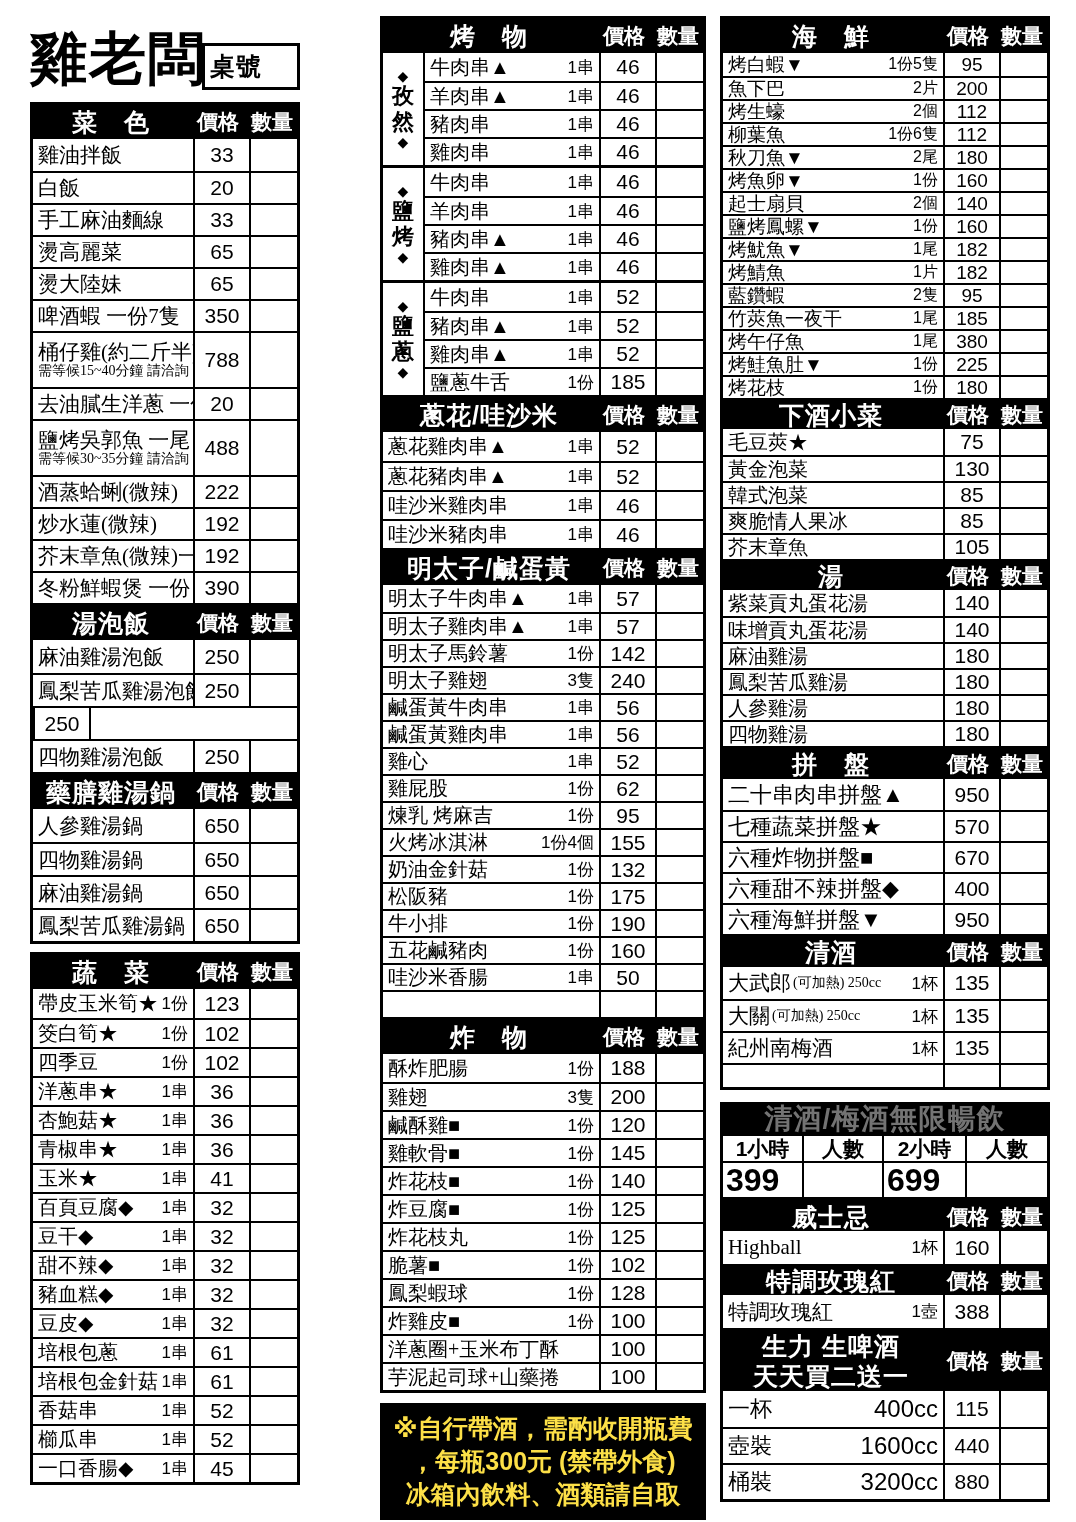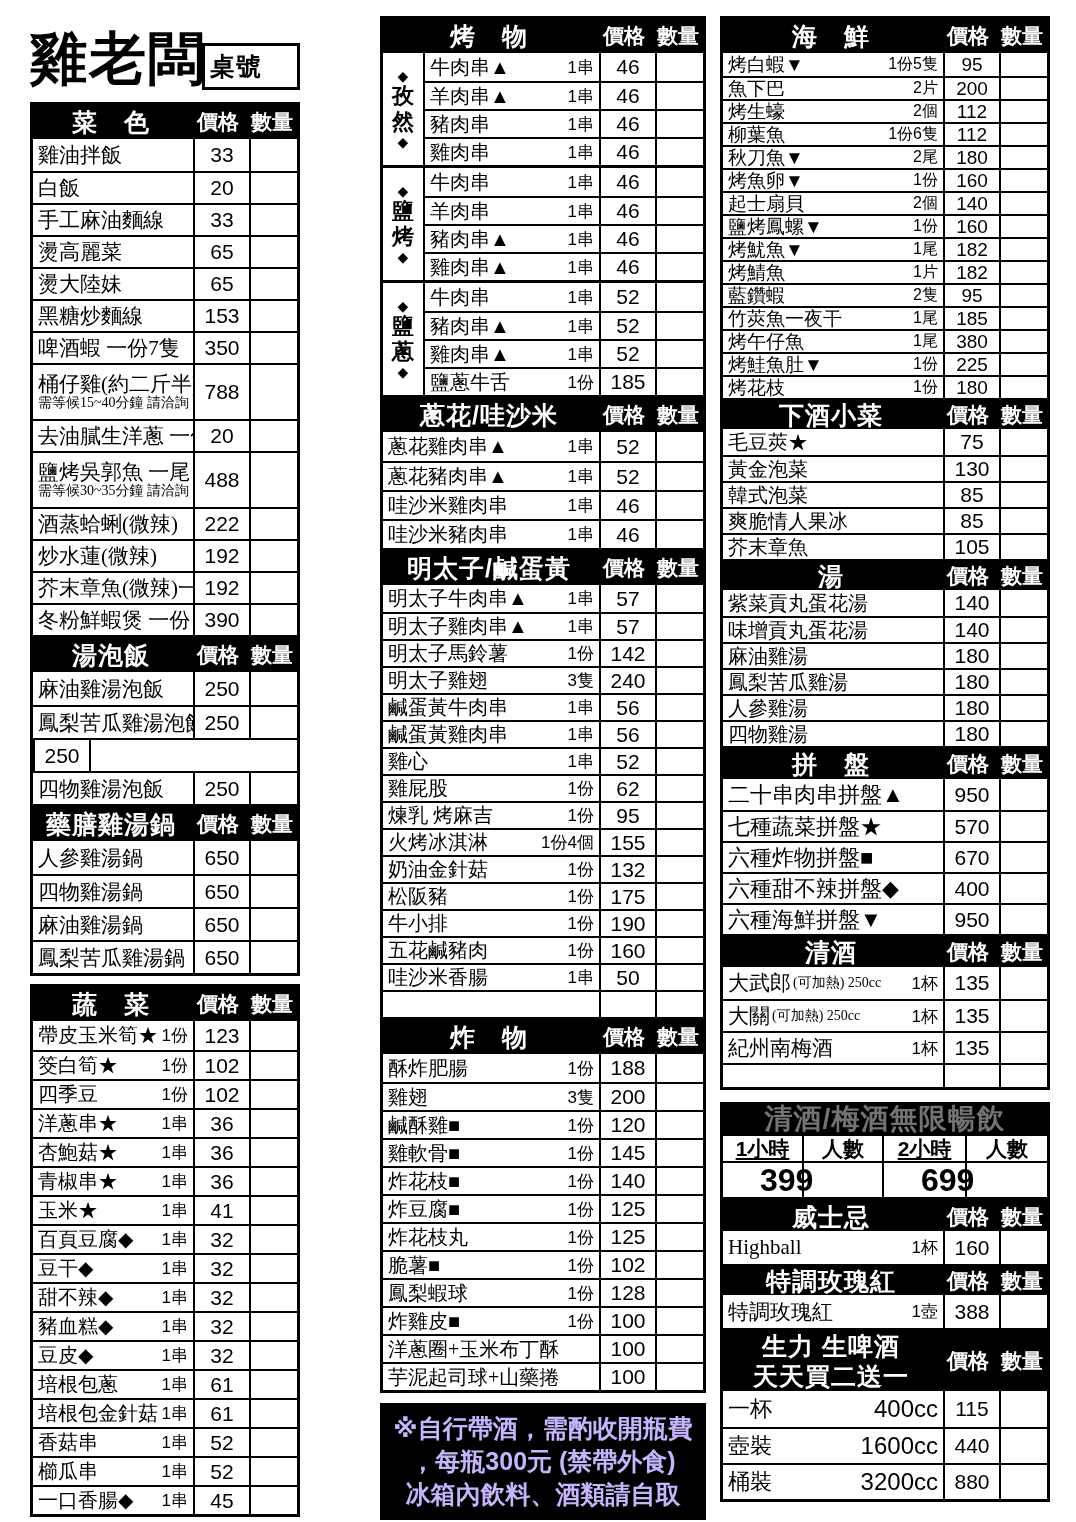--- a/index.html
+++ b/index.html
@@ -83,37 +83,37 @@
   .sec-whisky .sec-header, .sec-rose .sec-header { height: 28px; }
   .sec-whisky .row, .sec-rose .row { height: 33px; }
   .sec-beer .sec-header { height: 60px; }
   .sec-beer .sec-title { font-size: 25px; line-height: 1.2; }
   .sec-beer .row { height: 36px; }
   .sec-beer .cell.name { font-size: 22px; }
   .sec-beer .unit { font-size: 24px; }
 
   
   .note {
-    margin-top: 10px; background: #000; color: #c4b5fd; padding: 9px 4px;
+    margin-top: 10px; background: #000; color: #fde047; padding: 9px 4px;
     font-family: "Liberation Sans", "DejaVu Sans", sans-serif; font-weight: bold;
     font-size: 25px; line-height: 1.32; text-align: center; white-space: nowrap;
   }
 
   
   .banner-grid { margin: 12px 0 0 0; }
   .banner {
     background: #000; color: #737373; height: 34px; line-height: 34px; text-align: center;
     font-family: "Liberation Sans", "DejaVu Sans", sans-serif; font-weight: bold;
     font-size: 28px; letter-spacing: 1px;
   }
   .grid { display: grid; grid-template-columns: 81px 80px 83px 80px; border: 3px solid #000; border-top: none; }
   .gh { height: 27px; display: flex; align-items: center; justify-content: center; border-bottom: 2px solid #000; border-right: 2px solid #000; font-size: 21px; font-weight: bold; }
-  .gh.strong { font-family: "Liberation Sans", "DejaVu Sans", sans-serif; text-decoration: underline; }
+  .gh.strong { font-family: "Liberation Sans", "DejaVu Sans", sans-serif; }
   .gh:nth-child(4) { border-right: none; }
-  .gv { height: 34px; display: flex; align-items: center; padding-left: 3px; border-right: 2px solid #000; font-family: "Liberation Sans", "DejaVu Sans", sans-serif; font-weight: bold; font-size: 32px; margin-left: 34px; }
+  .gv { height: 34px; display: flex; align-items: center; padding-left: 3px; border-right: 2px solid #000; font-family: "Liberation Sans", "DejaVu Sans", sans-serif; font-weight: bold; font-size: 32px; }
   .gv:nth-child(8) { border-right: none; }
 </style>
 </head>
 <body>
 
 <div class="col col-left">
   <div class="title-block">
     <div class="restaurant-title">雞老闆</div>
     <div class="table-box">
       <span class="table-label">桌號</span>
@@ -154,27 +154,20 @@
               <span class="nm">燙高麗菜</span>
             </div>
             <div class="cell price">65</div>
             <div class="cell qty"></div>
           </div>
           <div class="row">
             <div class="cell name">
               <span class="nm">燙大陸妹</span>
             </div>
             <div class="cell price">65</div>
-            <div class="cell qty"></div>
-          </div>
-          <div class="row">
-            <div class="cell name">
-              <span class="nm">黑糖炒麵線</span>
-            </div>
-            <div class="cell price">153</div>
             <div class="cell qty"></div>
           </div>
           <div class="row">
             <div class="cell name">
               <span class="nm">啤酒蝦  一份7隻</span>
             </div>
             <div class="cell price">350</div>
             <div class="cell qty"></div>
           </div>
           <div class="row has-sub">

